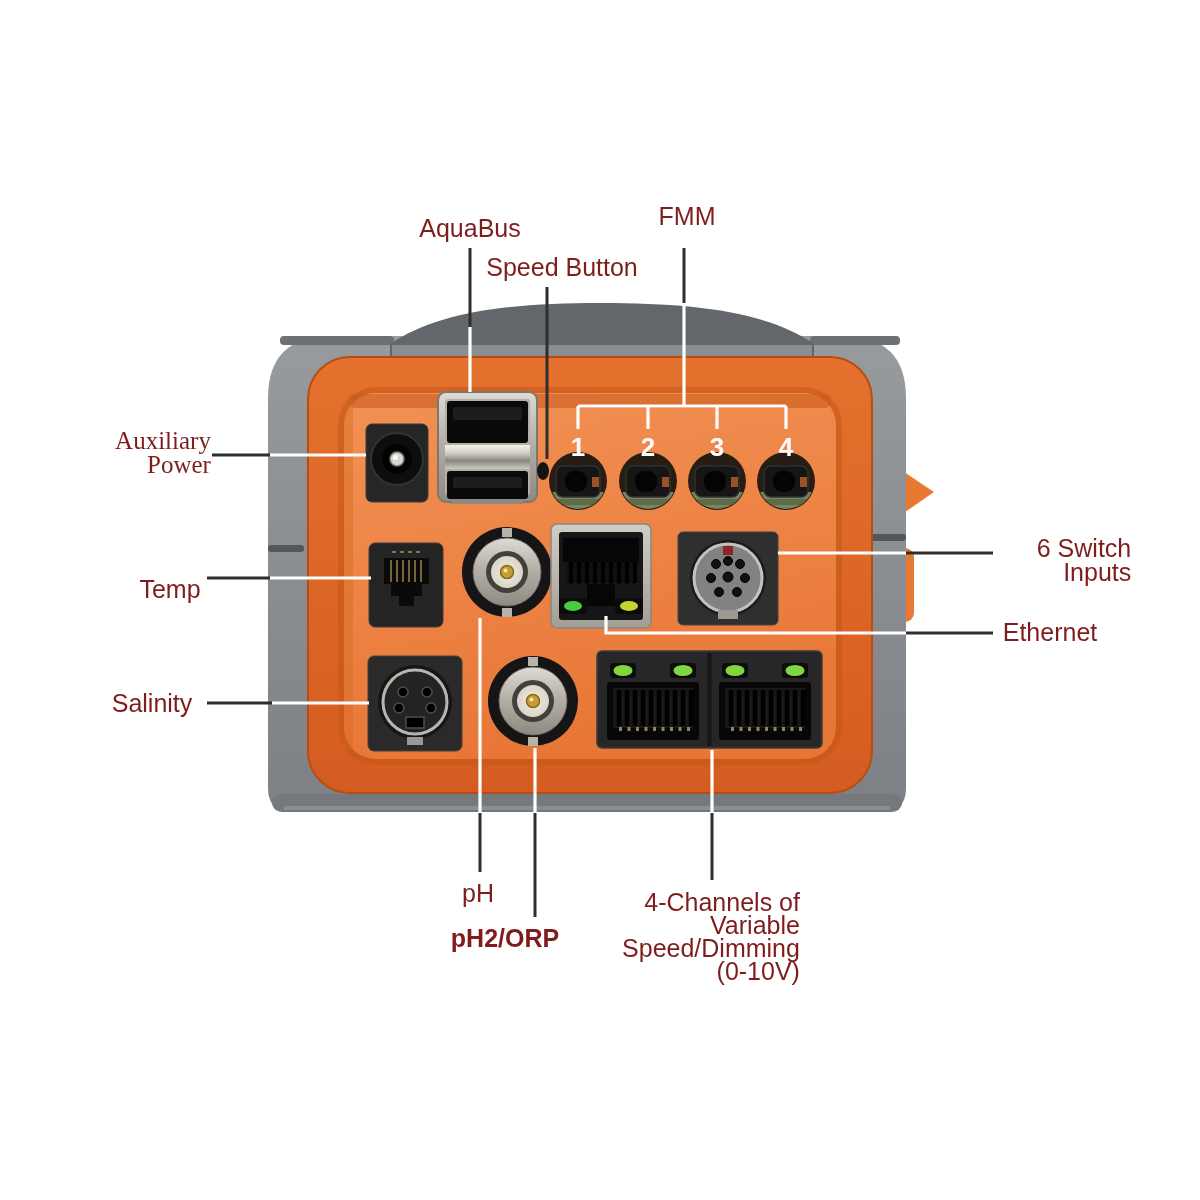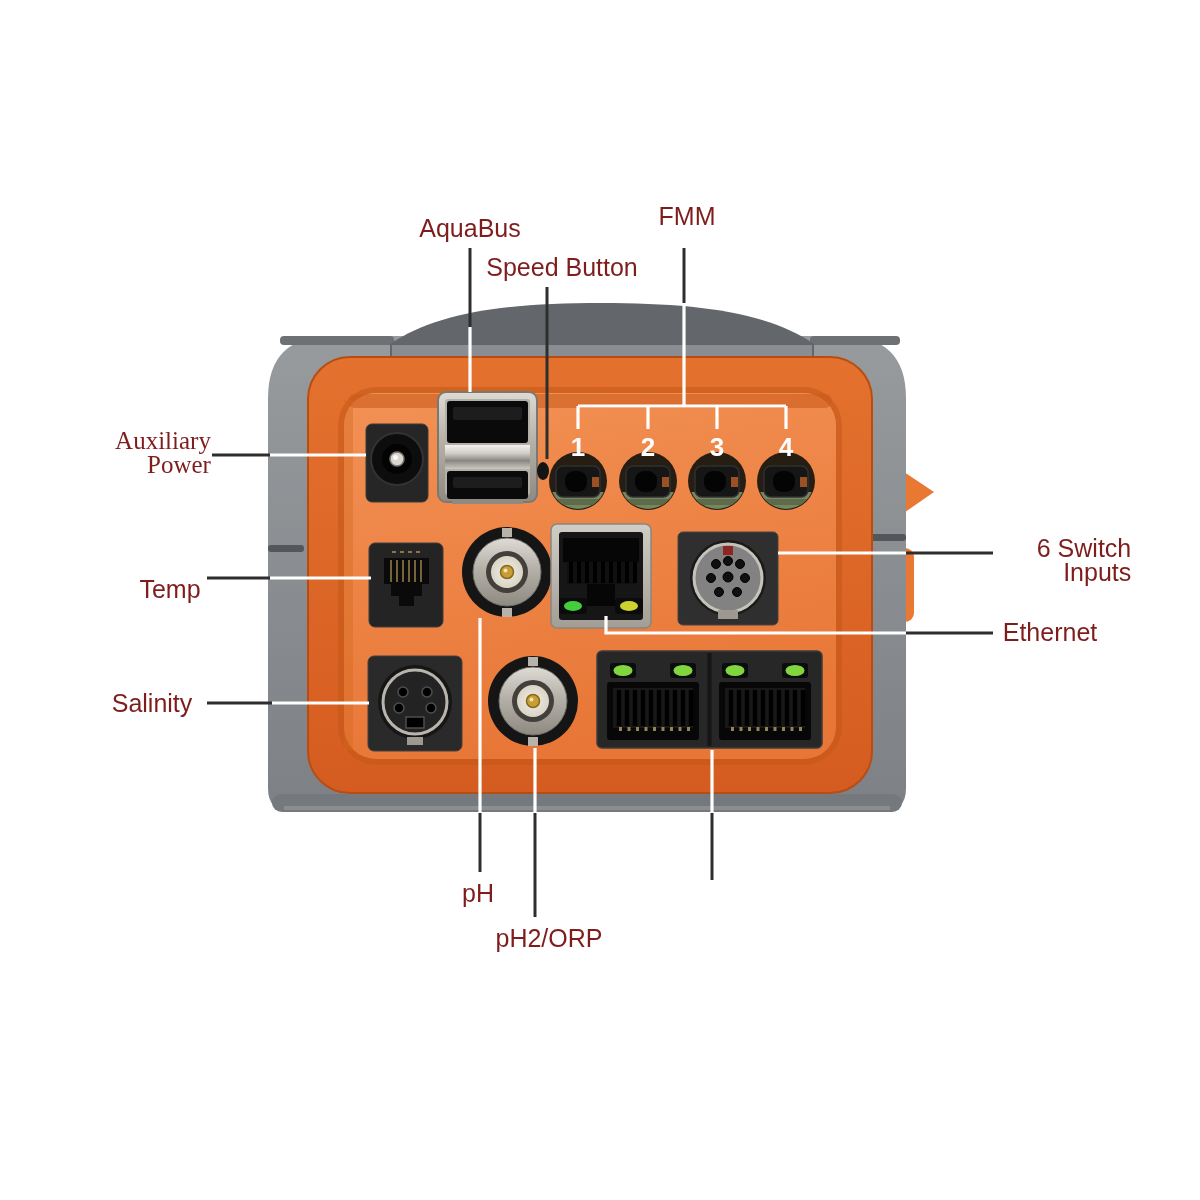--- a/index.html
+++ b/index.html
@@ -298,16 +298,22 @@
 <div class="label" style="left:170px;top:566px;margin-top:11px;">Temp</div>
 <div class="label" style="left:152px;top:691px;">Salinity</div>
 
 <div class="label" style="left:1052px;top:536px;margin-left:32px;">
   <span class="ln">6 Switch</span>
   <span class="ln">Inputs</span>
 </div>
 
 <div class="label" style="left:1050px;top:620px;">Ethernet</div>
 <div class="label" style="left:478px;top:881px;">pH</div>
-<div class="label" style="left:549px;top:926px;">pH2/ORP</div>
-
-
+<div class="label" style="left:505px;top:926px;font-weight:bold;">pH2/ORP</div>
+
+<div class="label" style="left:711px;top:891px;line-height:23px;">
+  <span class="ln">4-Channels of</span>
+  <span class="ln">Variable</span>
+  <span class="ln">Speed/Dimming</span>
+  <span class="ln">(0-10V)</span>
 </div>
 
+</div>
+
 </body></html>

